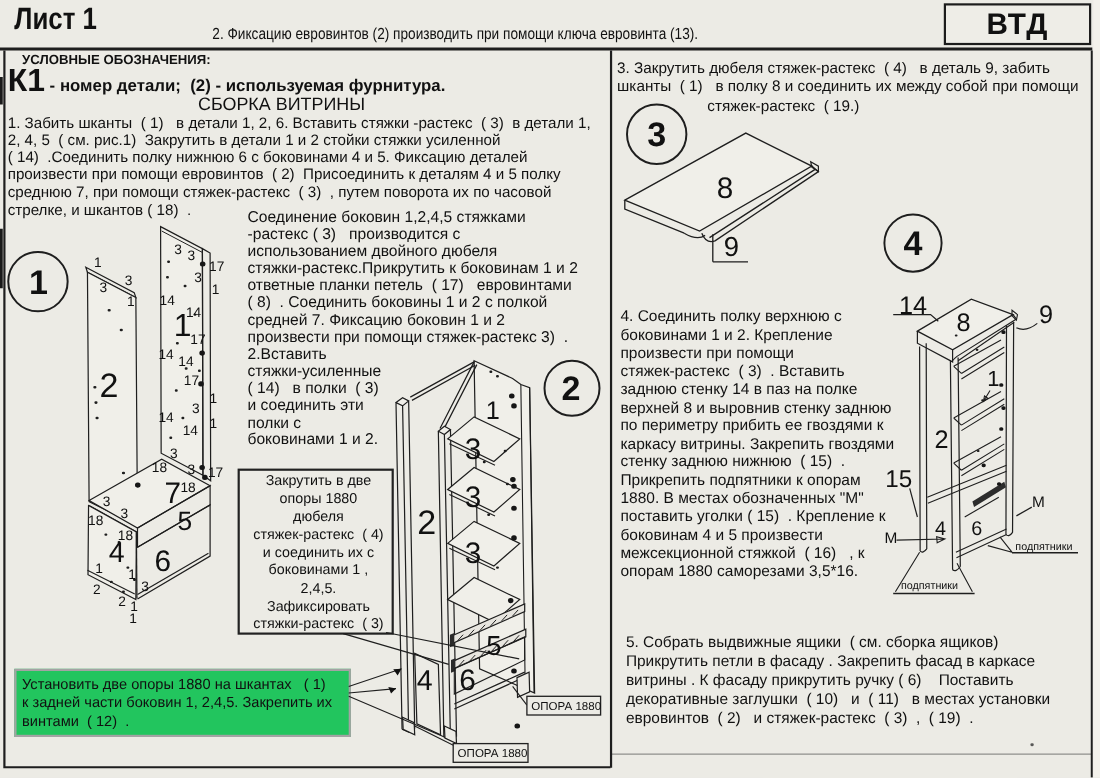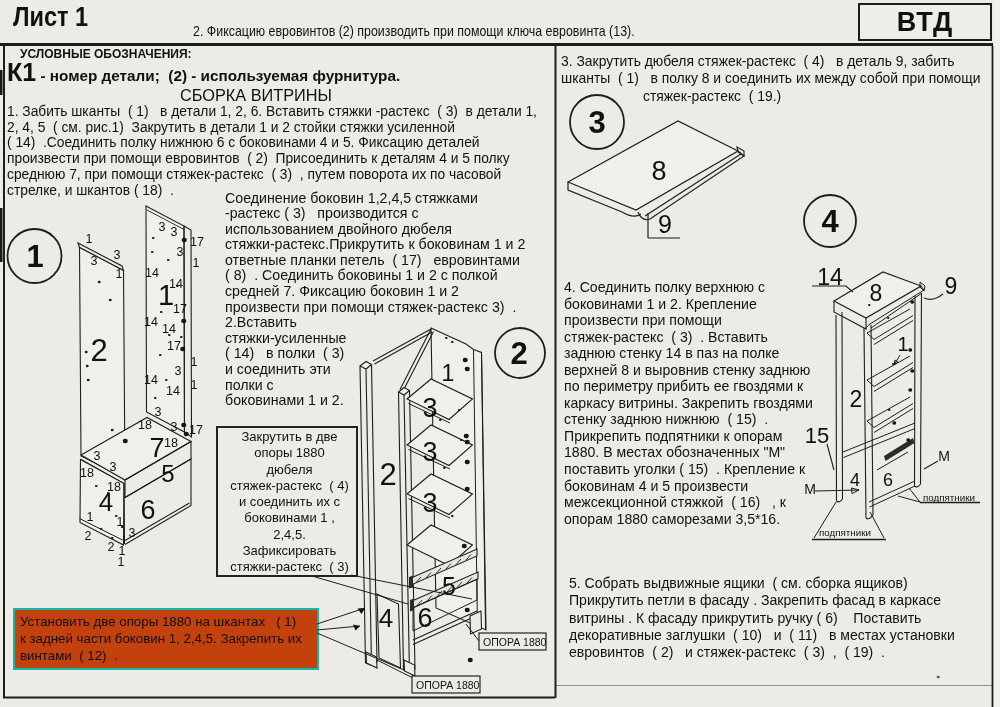--- a/index.html
+++ b/index.html
@@ -16,21 +16,21 @@
 
 <div class="abs" style="left:13px;top:1px;font-size:28px;font-weight:bold;transform:scaleX(0.84);transform-origin:0 0;">Лист 1</div>
 
 
 <div class="abs" style="left:193px;top:23.5px;font-size:14.6px;line-height:15px;transform:scaleX(0.85);transform-origin:0 0;">2. Фиксацию евровинтов (2) производить при помощи ключа евровинта (13).</div>
 
 <div class="abs" style="left:858px;top:3px;width:130px;height:34px;border:2px solid #1c1c1c;background:#eeede7;text-align:center;font-size:27px;font-weight:bold;line-height:34px;letter-spacing:1px;">ВТД</div>
 
 <div class="abs" style="left:20px;top:47px;font-size:12px;font-weight:bold;">УСЛОВНЫЕ ОБОЗНАЧЕНИЯ:</div>
 
-<div class="abs" style="left:7px;top:58px;font-size:15.3px;font-weight:bold;"><span style="font-size:25px;">К1</span> - номер детали;&nbsp; (2) - используемая фурнитура.</div>
+<div class="abs" style="left:7px;top:58px;font-size:15.3px;font-weight:bold;"><span style="font-size:29px;">К1</span> - номер детали;&nbsp; (2) - используемая фурнитура.</div>
 
 <div class="abs" style="left:180px;top:86px;font-size:16.3px;font-weight:normal;">СБОРКА ВИТРИНЫ</div>
 
 <div class="abs" style="left:7px;top:104px;font-size:13.8px;line-height:15.7px;">
 1. Забить шканты&nbsp; ( 1)&nbsp;&nbsp; в детали 1, 2, 6. Вставить стяжки -растекс&nbsp; ( 3)&nbsp; в детали 1,<br>
 2, 4, 5&nbsp; ( см. рис.1)&nbsp; Закрутить в детали 1 и 2 стойки стяжки усиленной<br>
 ( 14)&nbsp; .Соединить полку нижнюю 6 с боковинами 4 и 5. Фиксацию деталей<br>
 произвести при помощи евровинтов&nbsp; ( 2)&nbsp;&nbsp;Присоединить к деталям 4 и 5 полку<br>
 среднюю 7, при помощи стяжек-растекс&nbsp; ( 3)&nbsp;&nbsp;, путем поворота их по часовой<br>
 стрелке, и шкантов ( 18)&nbsp;&nbsp;.</div>
@@ -55,21 +55,21 @@
 Закрутить в две<br>
 опоры 1880<br>
 дюбеля<br>
 стяжек-растекс&nbsp; ( 4)<br>
 и соединить их с<br>
 боковинами 1 ,<br>
 2,4,5.<br>
 Зафиксировать<br>
 стяжки-растекс&nbsp; ( 3)</div>
 
-<div class="abs" style="left:13px;top:608px;width:297px;height:55px;border:2px solid #14b8a6;background:#c2410c;padding:3px 0 0 5px;font-size:13.3px;line-height:17px;">
+<div class="abs" style="left:13px;top:608px;width:297px;height:55px;border:2px solid #a3a3a3;background:#22c55e;padding:3px 0 0 5px;font-size:13.3px;line-height:17px;">
 Установить две опоры 1880 на шкантах&nbsp;&nbsp; ( 1)<br>
 к задней части боковин 1, 2,4,5. Закрепить их<br>
 винтами&nbsp; ( 12)&nbsp;&nbsp;.</div>
 
 <div class="abs" style="left:561px;top:53px;font-size:13.9px;line-height:17.4px;">
 3. Закрутить дюбеля стяжек-растекс&nbsp;&nbsp;( 4)&nbsp;&nbsp; в деталь 9, забить<br>
 шканты&nbsp; ( 1)&nbsp;&nbsp; в полку 8 и соединить их между собой при помощи<br>
 <span style="margin-left:82px;">стяжек-растекс&nbsp; ( 19.)</span></div>
 
 <div class="abs" style="left:564px;top:279px;font-size:14.1px;line-height:16.55px;">

